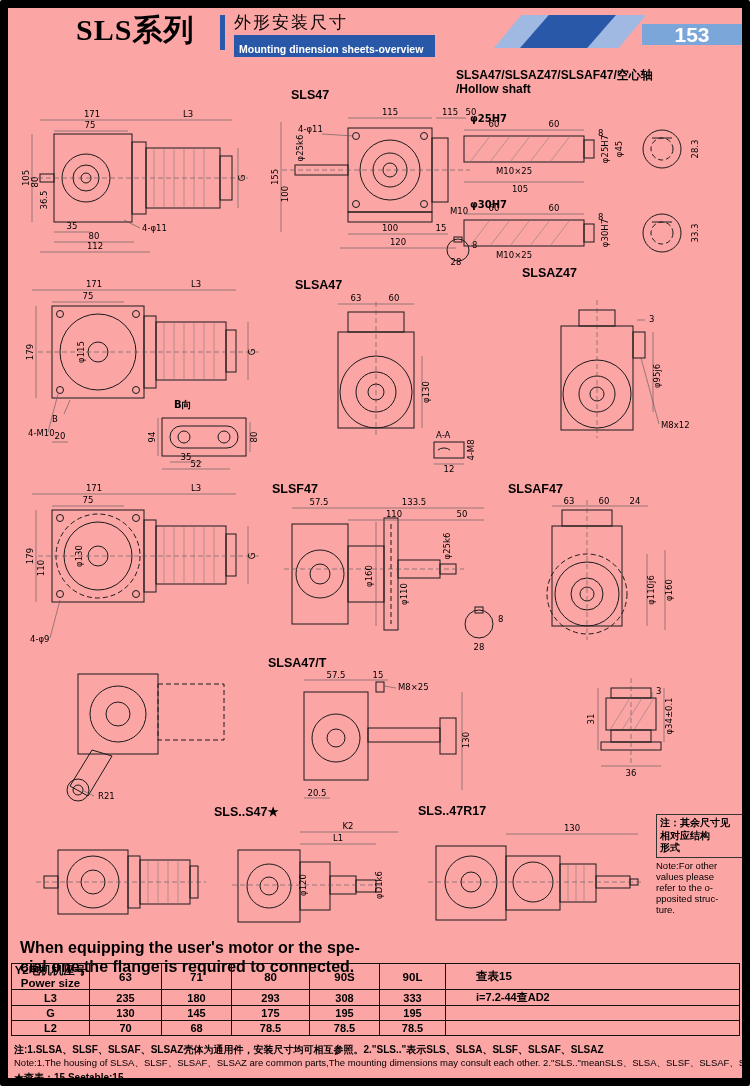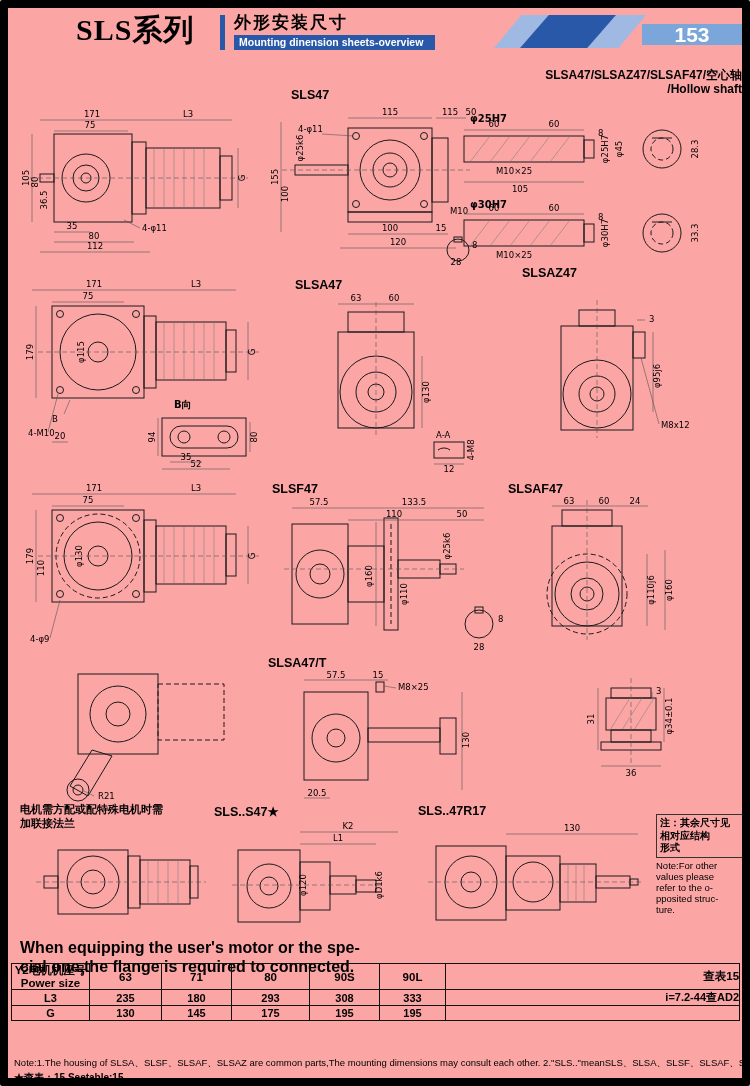--- a/index.html
+++ b/index.html
@@ -3,49 +3,49 @@
 <meta charset="utf-8">
 <style>
   html,body{margin:0;padding:0;background:#fff}
   .page{position:relative;width:750px;height:1086px;box-sizing:border-box;background:#fca5a5;
         border:8px solid #000000;border-radius:2px;overflow:hidden;
         font-family:"Liberation Sans",sans-serif;color:#000}
   
   .series-title{position:absolute;left:68px;top:2px;font:bold 30px "Liberation Serif",serif;letter-spacing:1px}
   .hdr-divider{position:absolute;left:212px;top:7px;width:5px;height:35px;background:#2a58a8}
   .hdr-block{position:absolute;left:226px;top:3px}
-  .hdr-cn{font-weight:bold;font-size:17px;letter-spacing:2px}
-  .hdr-en{margin-top:1px;background:#2a58a8;color:#fff;font-size:10.5px;font-weight:bold;padding:1px 12px 2px 5px;white-space:nowrap;width:max-content}
+  .hdr-cn{font-weight:normal;font-size:17px;letter-spacing:2px}
+  .hdr-en{margin-top:1px;background:#2a58a8;color:#fff;font-size:10.5px;font-weight:bold;padding:8px 12px 2px 5px;white-space:nowrap;width:max-content}
   .deco1{position:absolute;left:486px;top:7px;width:152px;height:33px;background:#9fb9e2;clip-path:polygon(18% 0,100% 0,82% 100%,0 100%)}
   .deco2{position:absolute;left:512px;top:7px;width:96px;height:33px;background:#2a58a8;clip-path:polygon(30% 0,100% 0,70% 100%,0 100%)}
   .badge{position:absolute;right:0;top:16px;width:100px;height:21px;background:#7ba6d9;color:#fff;
          font:bold 21px "Liberation Sans",sans-serif;display:flex;align-items:center;justify-content:center}
   
   .dt{position:absolute;font-weight:bold;font-size:12.5px;white-space:nowrap}
-  .hollow-hdr{position:absolute;left:448px;top:60px;width:286px;text-align:right;font-weight:bold;font-size:12px;line-height:1.2;white-space:pre-line}
+  .hollow-hdr{position:absolute;left:448px;top:60px;width:286px;font-weight:bold;font-size:12px;line-height:1.2;white-space:pre-line}
   
   svg.dw{position:absolute;overflow:visible}
   .dw .s{fill:none;stroke:#1a1a1a;stroke-width:1}
   .dw .t{fill:none;stroke:#555;stroke-width:.6}
   .dw .d{stroke-dasharray:5 3}
   .dw .h{fill:none;stroke:#777;stroke-width:.5}
   .dw text{font:8.5px "DejaVu Sans",sans-serif;fill:#000;stroke:none}
   .dw text.st{font:bold 10px "DejaVu Sans",sans-serif}
   
   .note-cn{position:absolute;left:12px;top:794px;font-weight:bold;font-size:11px;white-space:pre-line;line-height:1.3}
   .sidenote{position:absolute;left:648px;top:806px;width:96px}
   .sn-box{border:1px solid #333;padding:2px 3px;font-weight:bold;font-size:10px;white-space:pre-line;line-height:1.25}
   .sn-en{margin-top:2px;font-size:9.5px;white-space:pre-line;line-height:1.18}
   .note-en{position:absolute;left:12px;top:930px;font-weight:bold;font-size:16px;white-space:pre-line;line-height:1.2}
   
   .dim-table{position:absolute;left:3px;top:955px;border-collapse:collapse;table-layout:fixed;width:728px}
   .dim-table td{border:1px solid #111;text-align:center;font-weight:bold;font-size:11px;padding:0;height:14px;overflow:hidden}
   .dim-table tr.hdr td{font-size:11.5px;height:16px}
   .dim-table td.lbl{font-size:8px;line-height:1.1;font-weight:bold}
-  .dim-table td.rt{text-align:right;padding-left:30px}
+  .dim-table td.rt{text-align:left;padding-left:30px}
   .fn1{position:absolute;left:6px;top:1035px;font-size:10px;font-weight:bold;white-space:nowrap}
   .fn2{position:absolute;left:6px;top:1049px;font-size:9.5px;white-space:nowrap}
   .fn3{position:absolute;left:6px;top:1063px;font-size:10px;font-weight:bold}
 </style>
 </head>
 <body>
 
 <div class="page">
 
   <div class="series-title">SLS系列</div>
@@ -373,22 +373,20 @@
     <line class="t" x1="108" y1="24" x2="108" y2="78"></line>
     <text x="116" y="52" transform="rotate(-90 116 52)" text-anchor="middle">φ34±0.1</text>
     <line class="t" x1="45" y1="102" x2="105" y2="102"></line>
     <text x="75" y="112" text-anchor="middle">36</text>
     <line class="t" x1="42" y1="24" x2="42" y2="86"></line>
     <text x="38" y="55" transform="rotate(-90 38 55)" text-anchor="middle">31</text>
     <line class="t" x1="96" y1="28" x2="96" y2="34"></line>
     <text x="100" y="30">3</text>
   </svg>
 
-  <div class="note-cn">电机需方配或配特殊电机时需
-加联接法兰</div>
   <svg class="dw" style="left:20px;top:824px" width="185" height="105" viewBox="0 0 185 105">
     <rect class="s" x="30" y="18" width="70" height="64"></rect>
     <circle class="s" cx="65" cy="50" r="26"></circle>
       <circle class="s" cx="65" cy="50" r="12"></circle>
     <rect class="s" x="16" y="44" width="14" height="12"></rect>
     <rect class="s" x="100" y="24" width="12" height="52"></rect>
     <rect class="s" x="112" y="28" width="50" height="44"></rect>
     <path class="h" d="M120 28V72M130 28V72M140 28V72M150 28V72"></path>
     <rect class="s" x="162" y="34" width="8" height="32"></rect>
     <line class="t d" x1="8" y1="50" x2="178" y2="50"></line>
@@ -477,19 +475,29 @@
     </tr>
     <tr>
       <td>G</td>
       <td>130</td>
       <td colspan="2">145</td>
       <td colspan="2">175</td>
       <td>195</td>
       <td>195</td>
       <td class="rt"></td>
     </tr>
+    <tr>
+      <td>L2</td>
+      <td>70</td>
+      <td colspan="2">68</td>
+      <td colspan="2">78.5</td>
+      <td>78.5</td>
+      <td>78.5</td>
+      <td class="rt"></td>
+    </tr>
   </tbody>
     </table>
 
+  <div class="fn1">注:1.SLSA、SLSF、SLSAF、SLSAZ壳体为通用件，安装尺寸均可相互参照。2."SLS.."表示SLS、SLSA、SLSF、SLSAF、SLSAZ</div>
   <div class="fn2">Note:1.The housing of SLSA、SLSF、SLSAF、SLSAZ are common parts,The mounting dimensions may consult each other. 2."SLS.."meanSLS、SLSA、SLSF、SLSAF、SLSAZ</div>
   <div class="fn3">★查表：15  Seetable:15</div>
 
 </div>
 
 </body></html>

